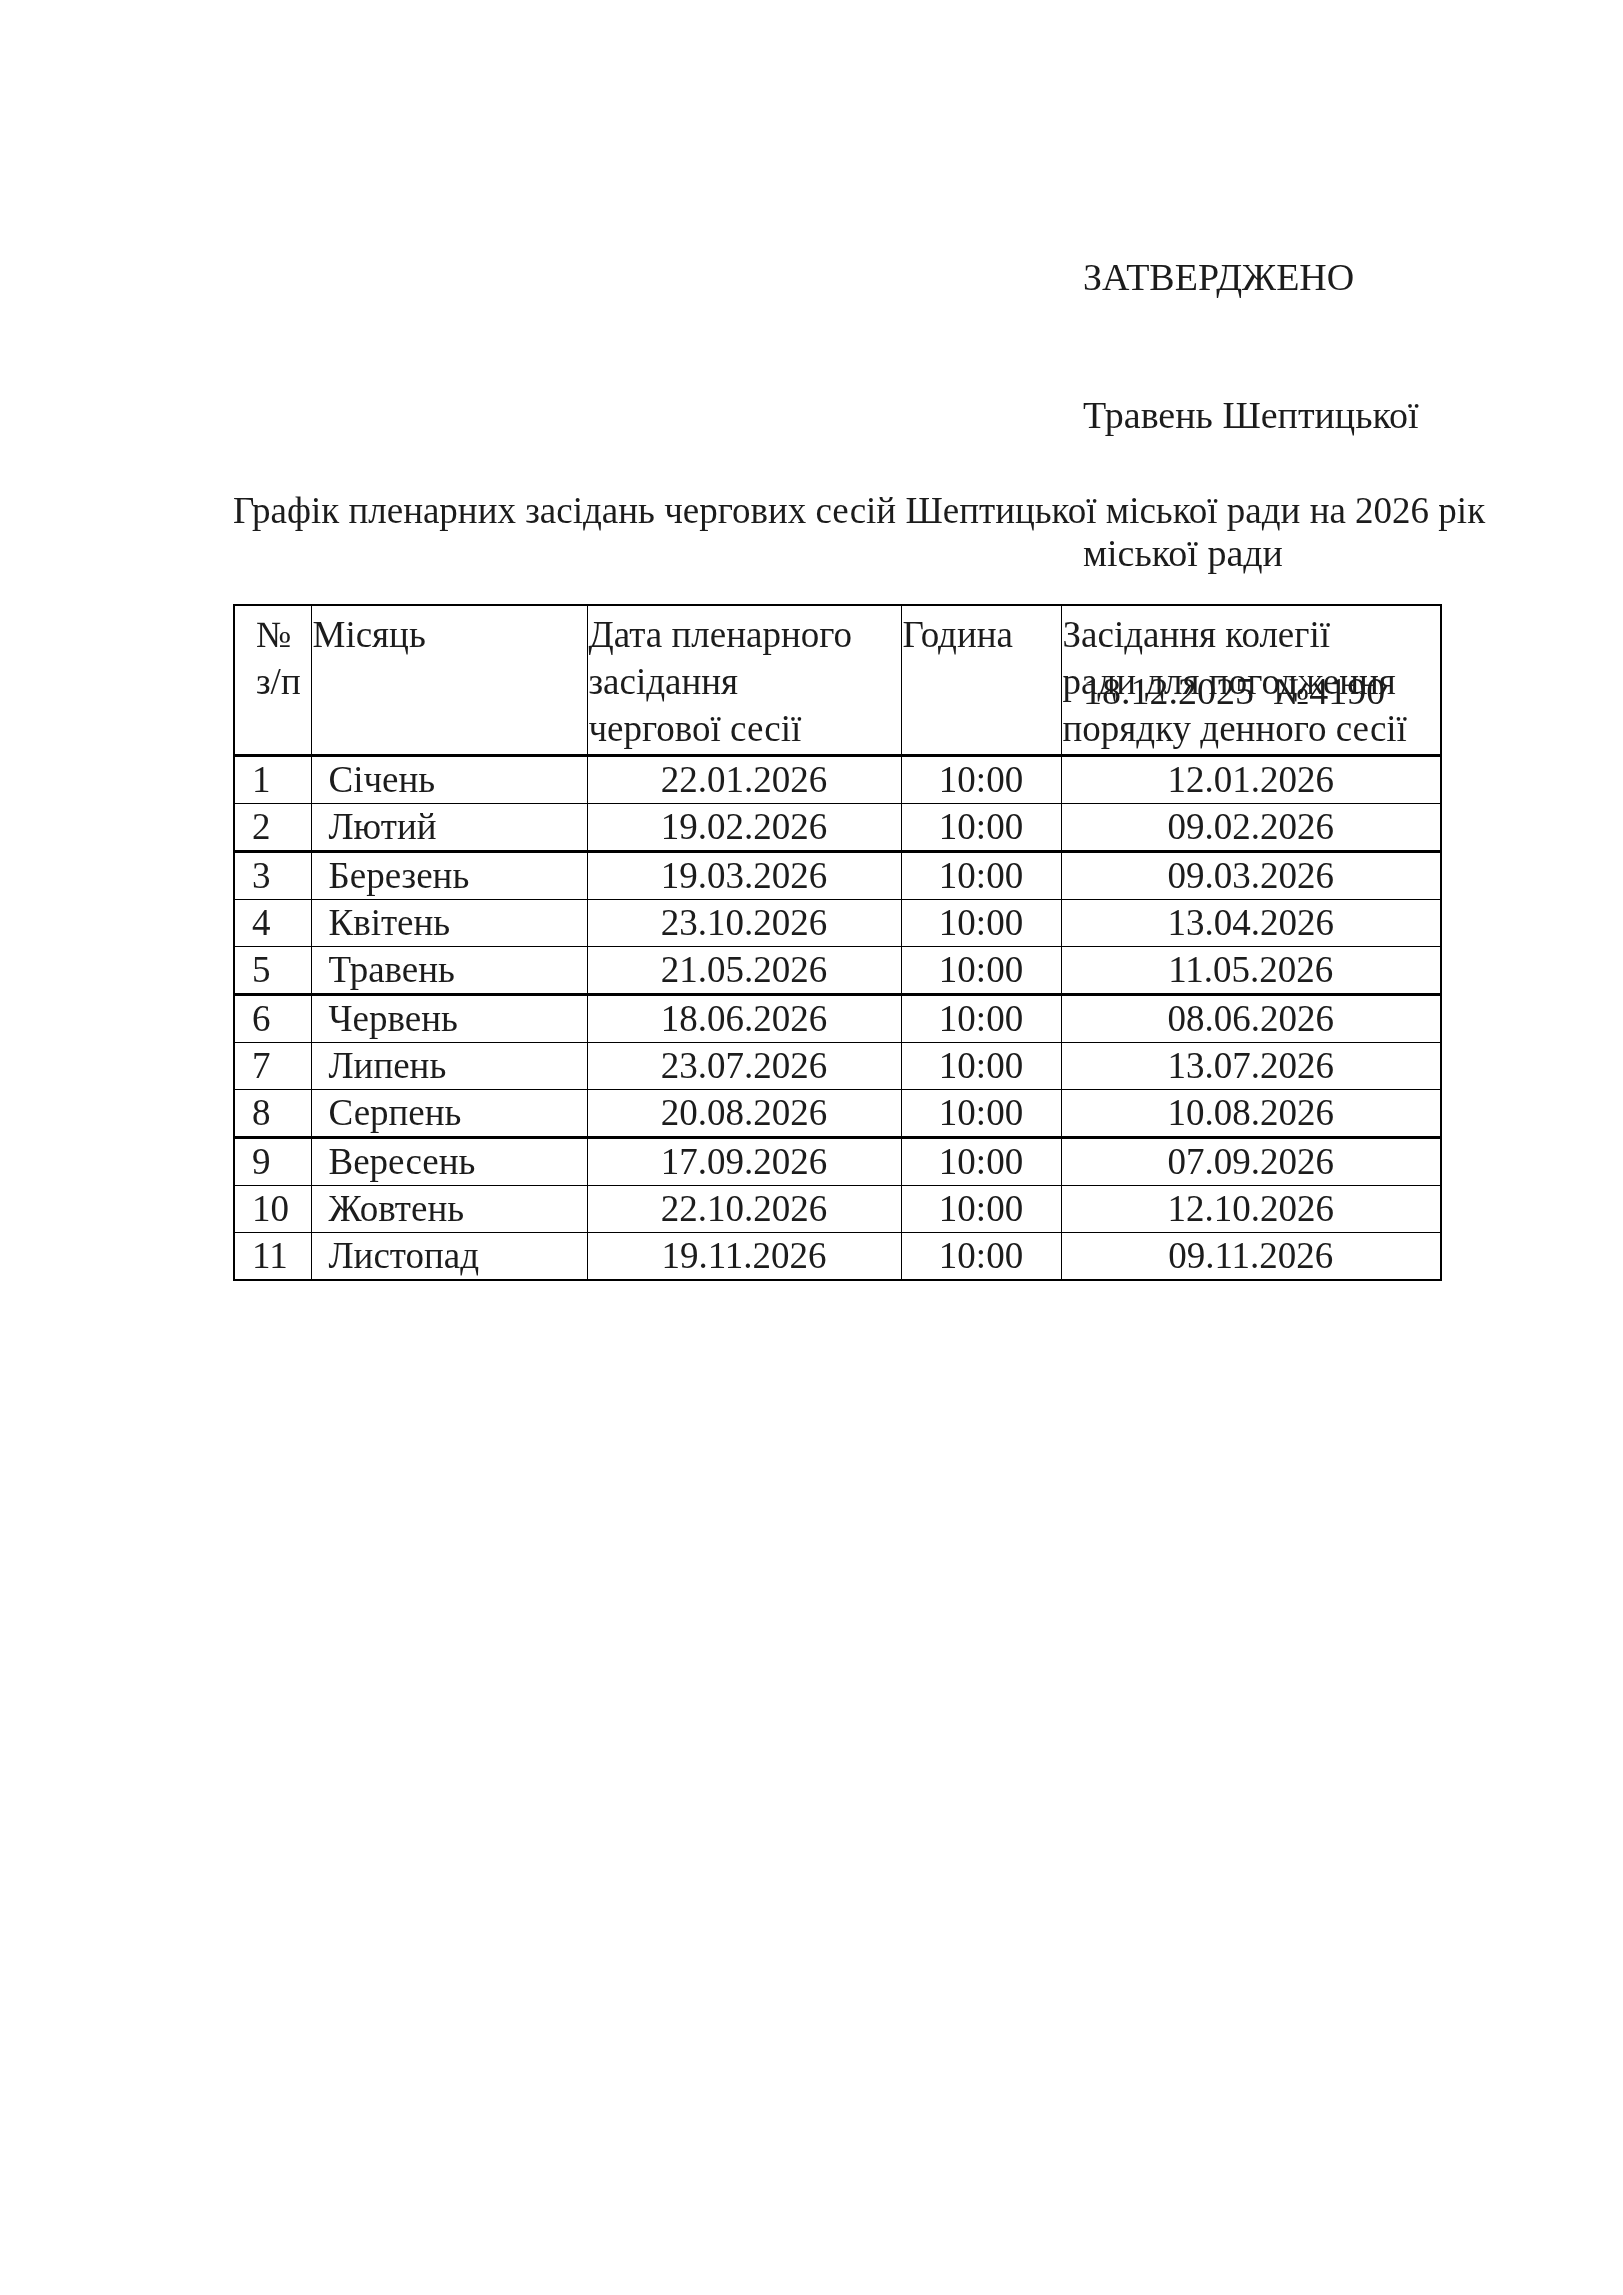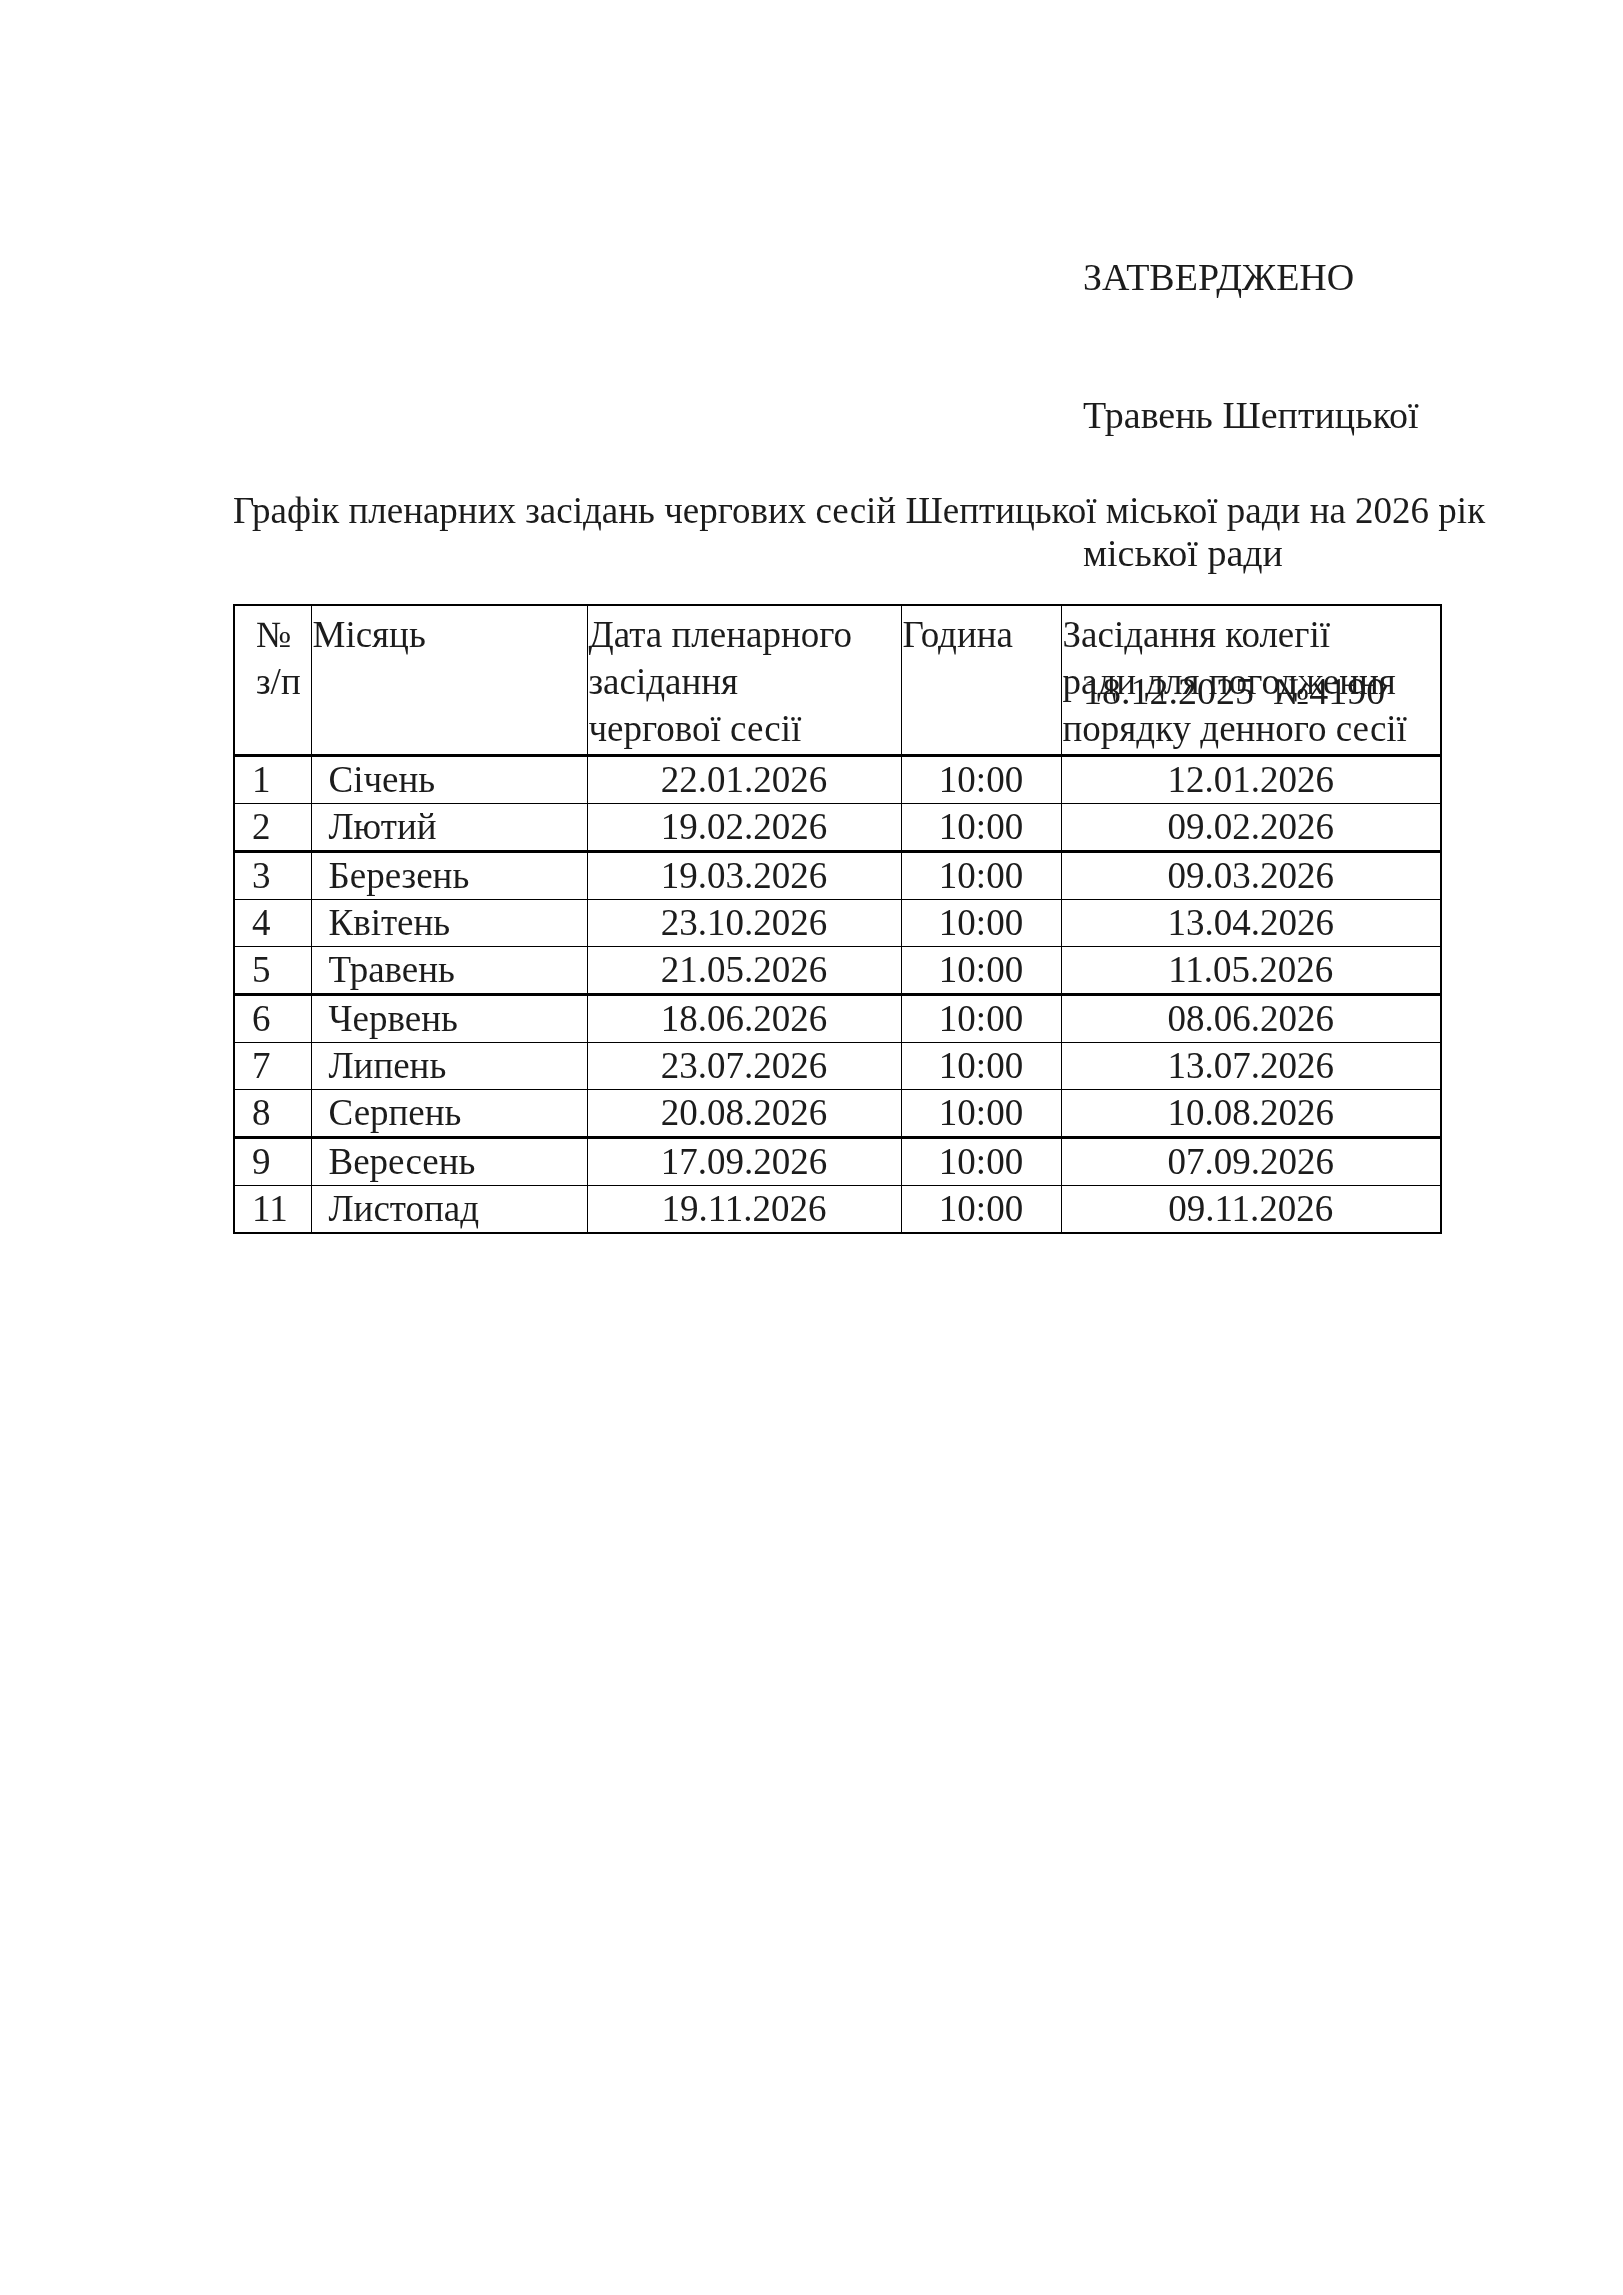--- a/index.html
+++ b/index.html
@@ -191,20 +191,27 @@
       <td class="cell-center col-college">10.08.2026</td>
     </tr>
     <tr class="body-row">
       <td class="cell-left col-num">9</td>
       <td class="cell-left">Вересень</td>
       <td class="cell-center">17.09.2026</td>
       <td class="cell-center">10:00</td>
       <td class="cell-center col-college">07.09.2026</td>
     </tr>
     <tr class="body-row">
+      <td class="cell-left col-num">10</td>
+      <td class="cell-left">Жовтень</td>
+      <td class="cell-center">22.10.2026</td>
+      <td class="cell-center">10:00</td>
+      <td class="cell-center col-college">12.10.2026</td>
+    </tr>
+    <tr class="body-row">
       <td class="cell-left col-num">11</td>
       <td class="cell-left">Листопад</td>
       <td class="cell-center">19.11.2026</td>
       <td class="cell-center">10:00</td>
       <td class="cell-center col-college">09.11.2026</td>
     </tr>
   </tbody>
 </table>
 
 

